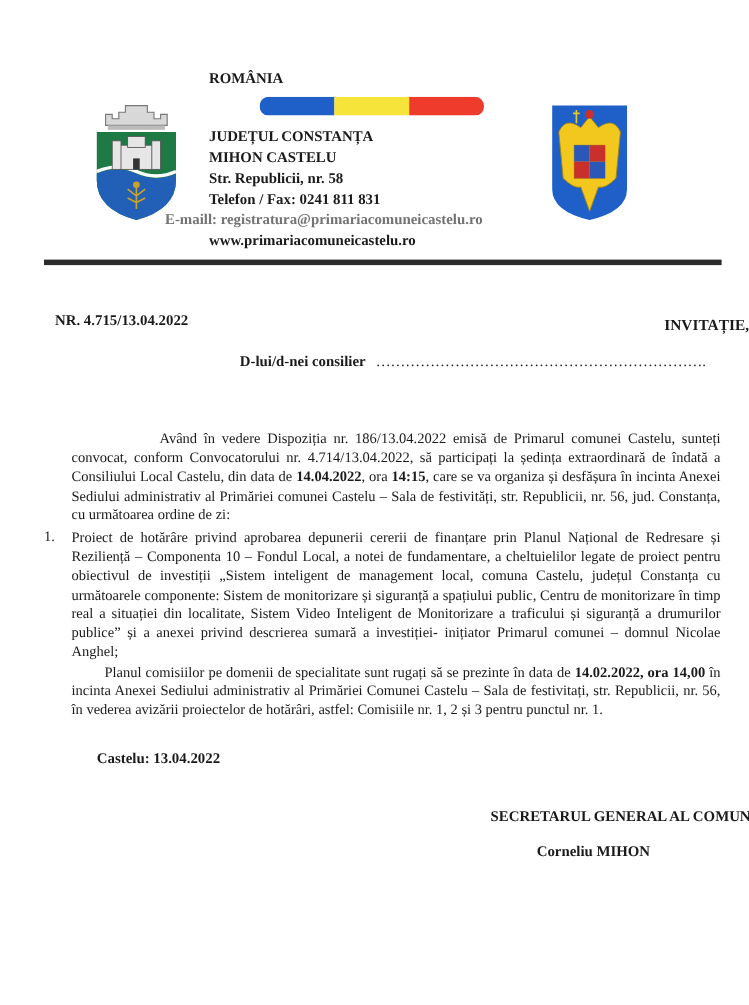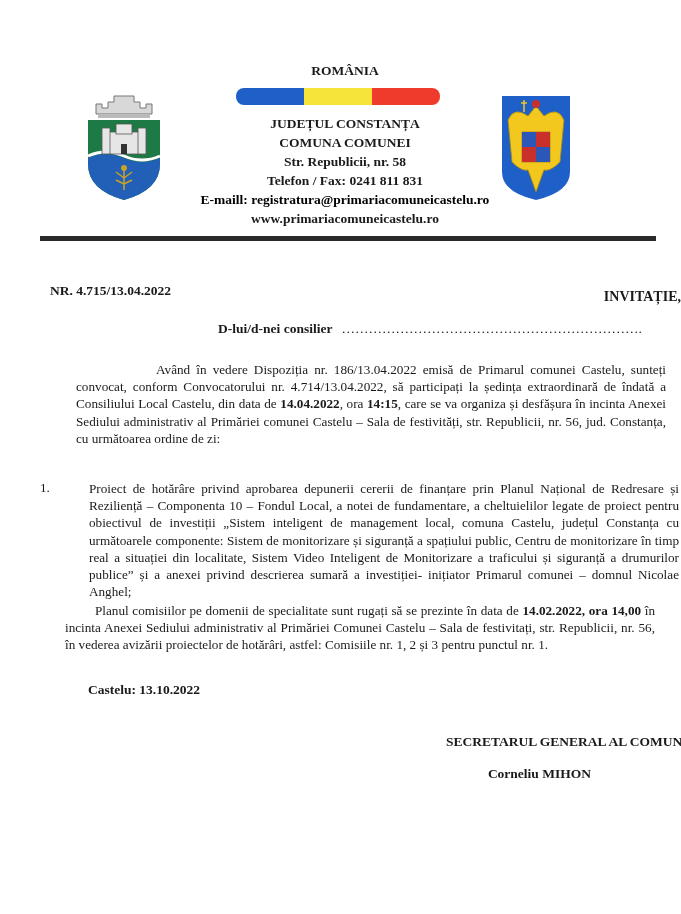--- a/index.html
+++ b/index.html
@@ -1,41 +1,41 @@
 <!DOCTYPE html>
 <html><head>
 <meta charset="utf-8">
 <style>
   html, body { margin:0; padding:0; background:#ffffff; }
   body { width:681px; height:914px; position:relative; overflow:hidden;
          font-family:"Liberation Serif", "DejaVu Serif", serif; color:#1a1a1a; }
   .abs { position:absolute; }
   .center { text-align:right; }
   .b { font-weight:bold; }
-  .hdr { left:190px; width:310px; text-align:center; font-weight:bold; font-size:13.5px; line-height:18px; }
+  .hdr { left:190px; width:310px; font-weight:bold; font-size:13.5px; line-height:18px; }
   .flag { position:absolute; top:88px; left:236px; width:204px; height:17px; display:flex; border-radius:8px; overflow:hidden; }
   .flag div { flex:1; }
   .rule { position:absolute; left:40px; width:616px; top:236px; height:5px; background:#2a2a2a; }
   .para { position:absolute; font-size:13.2px; line-height:17.2px; text-align:justify; }
   .para p { margin:0; }
 </style>
 </head>
 <body>
 
 <div class="abs hdr" style="top:62px;">ROMÂNIA</div>
 <div class="flag">
   <div style="background:#1f5fc8"></div>
   <div style="background:#f7e43a"></div>
   <div style="background:#ef3b2c"></div>
 </div>
 <div class="abs hdr" style="top:115px;">JUDEȚUL CONSTANȚA</div>
-<div class="abs hdr" style="top:134px;">COMUNA COMUNEI</div>
+<div class="abs hdr" style="top:134px;">MIHON CASTELU</div>
 <div class="abs hdr" style="top:153px;">Str. Republicii, nr. 58</div>
 <div class="abs hdr" style="top:172px;">Telefon / Fax: 0241 811 831</div>
-<div class="abs hdr" style="top:191px; left:150px; width:390px; color:#000000;">E-maill: registratura@primariacomuneicastelu.ro</div>
+<div class="abs hdr" style="top:191px; left:150px; width:390px; color:#737373;">E-maill: registratura@primariacomuneicastelu.ro</div>
 <div class="abs hdr" style="top:210px;">www.primariacomuneicastelu.ro</div>
 
 <svg class="abs" style="left:86px; top:92px;" width="76" height="110" viewBox="0 0 76 110">
   <path d="M10 22 L10 12 L16 12 L16 16 L22 16 L22 10 L28 10 L28 4 L48 4 L48 10 L54 10 L54 16 L60 16 L60 12 L66 12 L66 22 Z" fill="#d8d8d8" stroke="#777" stroke-width="1"></path>
   <rect x="12" y="22" width="52" height="4" fill="#bbb"></rect>
   <path d="M2 28 L74 28 L74 72 Q74 98 38 108 Q2 98 2 72 Z" fill="#1d7a45"></path>
   <path d="M2 66 Q20 58 38 66 Q56 74 74 66 L74 72 Q74 98 38 108 Q2 98 2 72 Z" fill="#2260b8"></path>
   <path d="M2 64 Q20 56 38 64 Q56 72 74 64" stroke="#fff" stroke-width="3" fill="none"></path>
   <rect x="22" y="40" width="32" height="22" fill="#e6e6e6" stroke="#555" stroke-width="0.8"></rect>
   <rect x="30" y="32" width="16" height="10" fill="#e6e6e6" stroke="#555" stroke-width="0.8"></rect>
@@ -62,29 +62,29 @@
 
 <div class="abs b" style="left:50px; top:244px; font-size:13.5px;margin-top:39px;">NR. 4.715/13.04.2022</div>
 
 <div class="abs b center" style="left:0; width:681px; top:289px; font-size:14px;">INVITAȚIE,</div>
 
 <div class="abs b" style="left:218px; top:321px; font-size:13.5px;">
   <span>D-lui/d-nei consilier</span>
   <span style="margin-left:6px; font-weight:normal;">………………………………………………………….</span>
 </div>
 
-<div class="para" style="left:65px; width:590px; top:361px; text-indent:80px;margin-left:11px;">
+<div class="para" style="left:65px; width:590px; top:390px; text-indent:80px;">
   <p><span>Având în vedere Dispoziția nr. 186/13.04.2022 emisă de Primarul comunei Castelu, sunteți convocat, conform Convocatorului nr. 4.714/13.04.2022, să participați la ședința extraordinară de îndată a Consiliului Local Castelu, din data de </span><b>14.04.2022</b><span>, ora </span><b>14:15</b><span>, care se va organiza și desfășura în incinta Anexei Sediului administrativ al Primăriei comunei Castelu – Sala de festivități, str. Republicii, nr. 56, jud. Constanța, cu următoarea ordine de zi:</span></p>
 </div>
 
 <div class="abs" style="left:40px; top:480px; font-size:13.2px;">1.</div>
-<div class="para" style="left:65px; width:590px; top:480px;margin-left:24px;">
+<div class="para" style="left:65px; width:590px; top:480px;">
   <p>Proiect de hotărâre privind aprobarea depunerii cererii de finanțare prin Planul Național de Redresare și Reziliență – Componenta 10 – Fondul Local, a notei de fundamentare, a cheltuielilor legate de proiect pentru obiectivul de investiții „Sistem inteligent de management local, comuna Castelu, județul Constanța cu următoarele componente: Sistem de monitorizare și siguranță a spațiului public, Centru de monitorizare în timp real a situației din localitate, Sistem Video Inteligent de Monitorizare a traficului și siguranță a drumurilor publice” și a anexei privind descrierea sumară a investiției- inițiator Primarul comunei – domnul Nicolae Anghel;</p>
 </div>
 
 <div class="para" style="left:65px; width:590px; top:602px; text-indent:30px;">
   <p><span>Planul comisiilor pe domenii de specialitate sunt rugați să se prezinte în data de </span><b>14.02.2022,</b> <b>ora 14,00</b><span> în incinta Anexei Sediului administrativ al Primăriei Comunei Castelu – Sala de festivitați, str. Republicii, nr. 56, în vederea avizării proiectelor de hotărâri, astfel: Comisiile nr. 1, 2 și 3  pentru punctul nr. 1.</span></p>
 </div>
 
-<div class="abs b" style="left:88px; top:682px; font-size:13.5px;">Castelu: 13.10.2022</div>
+<div class="abs b" style="left:88px; top:682px; font-size:13.5px;">Castelu: 13.04.2022</div>
 
 <div class="abs b center" style="left:0; width:681px; top:734px; font-size:13.5px;margin-left:19px;">SECRETARUL GENERAL AL COMUNEI,</div>
 <div class="abs b center" style="left:0; width:591px; top:766px; font-size:13.5px;">Corneliu MIHON</div>
 
 </body></html>

